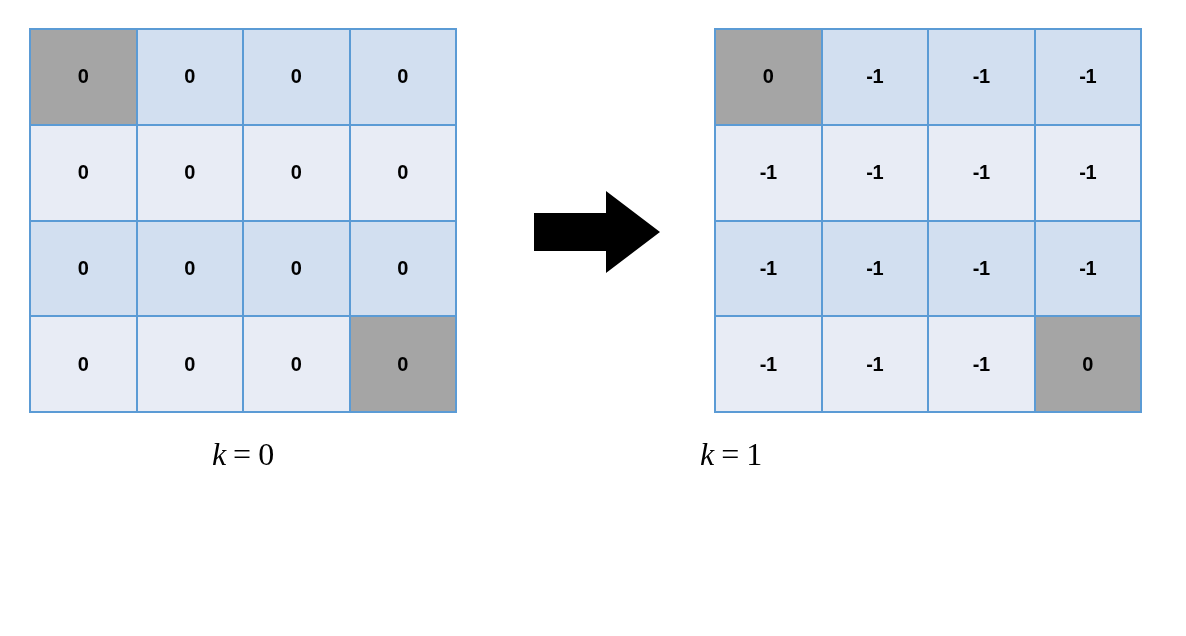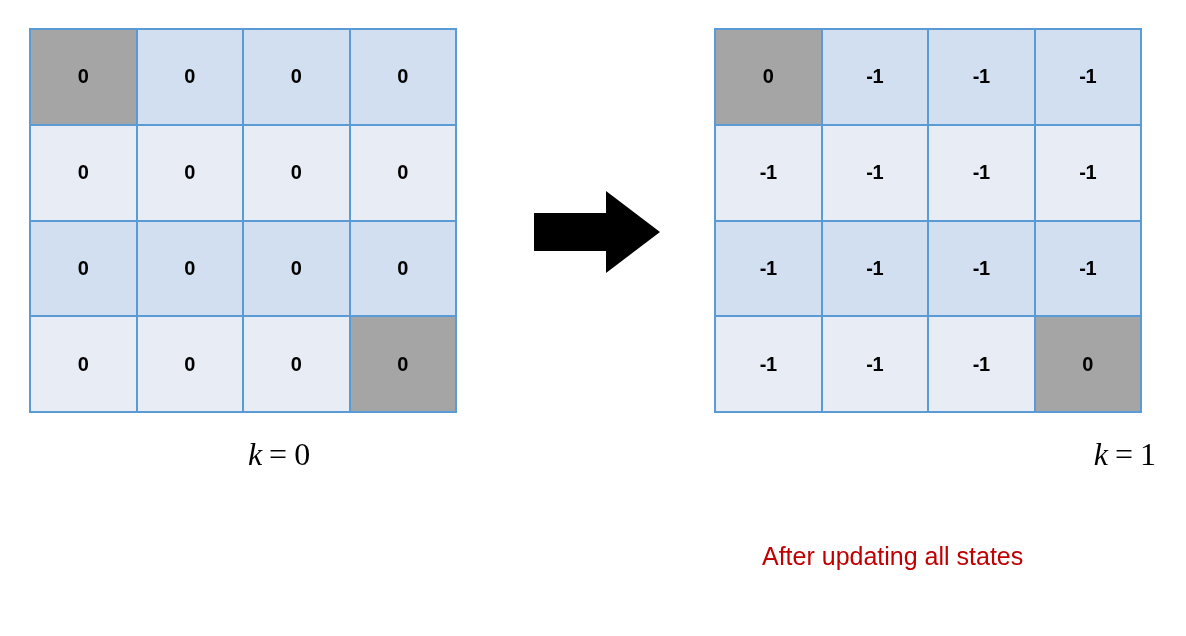--- a/index.html
+++ b/index.html
@@ -61,22 +61,22 @@
     font-family: "Liberation Serif", serif;
     font-size: 32px;
     color: #000000;
     white-space: nowrap;
     user-select: none;
   }
   .caption .var { font-style: italic; }
   .caption .op  { font-style: normal; padding: 0 7px; }
   .caption .num { font-style: normal; }
 
-  #caption-left  { left: 0px;   top: 436px; width: 486px;  text-align: center; padding-left: 36px; }
-  #caption-right { left: 700px; top: 436px; width: 456px;  text-align: right; }
+  #caption-left  { left: 0px;   top: 436px; width: 486px;  text-align: center; }
+  #caption-right { left: 700px; top: 436px; width: 456px;  text-align: left; }
 
   
   #annotation {
     position: absolute;
     left: 762px;
     top: 540px;
     width: 400px;
     color: #c00000;
     font-family: "Liberation Sans", sans-serif;
     font-size: 25px;
@@ -136,14 +136,13 @@
 
 <div class="caption" id="caption-left">
   <span class="var">k</span><span class="op">=</span><span class="num">0</span>
 </div>
 
 <div class="caption" id="caption-right">
   <span class="var">k</span><span class="op">=</span><span class="num">1</span>
 </div>
 
 <div id="annotation">
-  <div>After updating all states</div>
 </div>
 
 </body></html>

